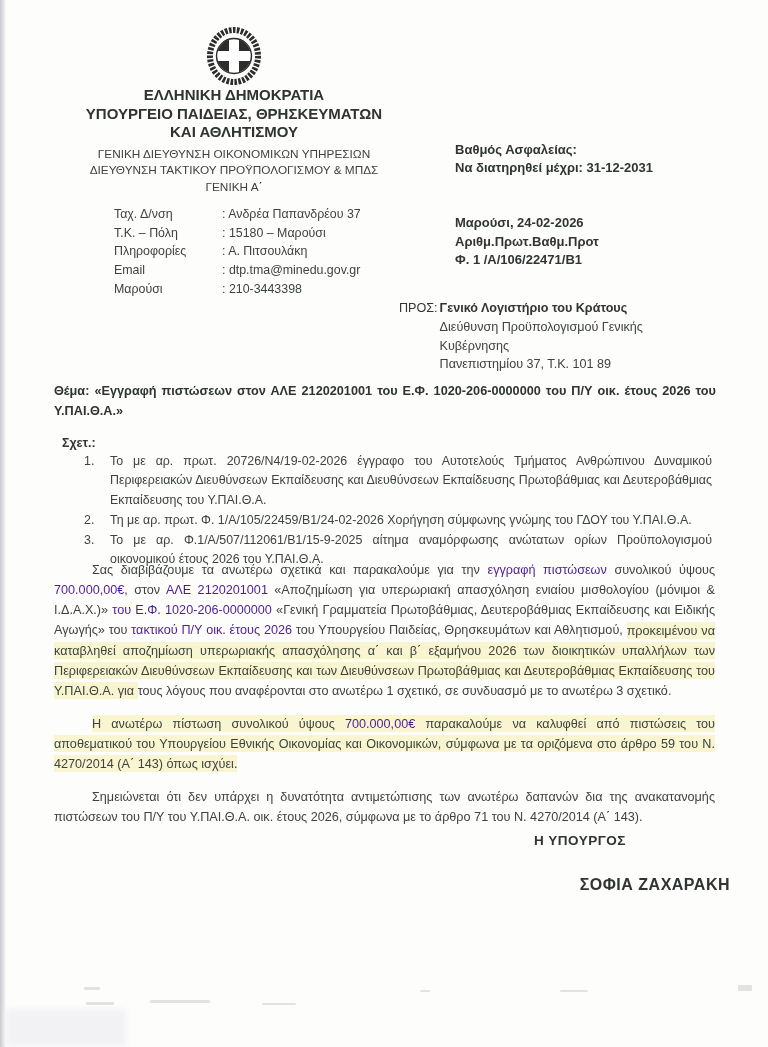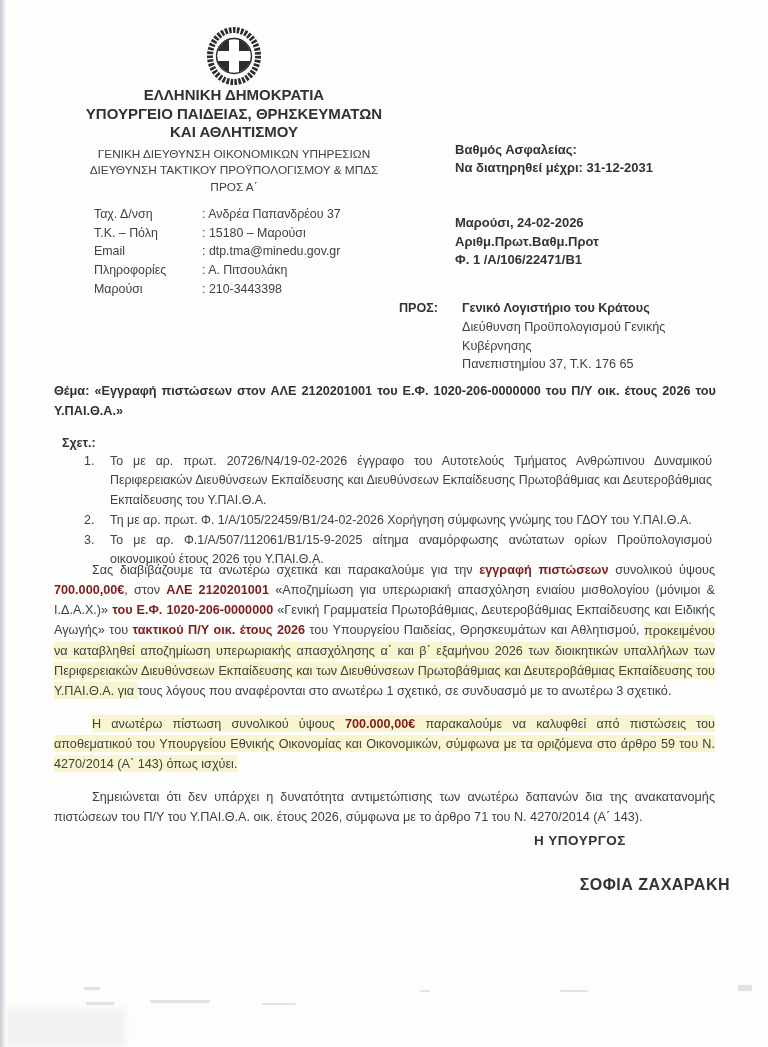--- a/index.html
+++ b/index.html
@@ -46,36 +46,36 @@
 
   .security {
     position: absolute; left: 455px; top: 141px; font-weight: bold;
     font-size: 13px; line-height: 18px; color: #2f3533;
   }
 
   
   .contact {
     position: absolute; left: 94px; top: 205px; font-size: 12.4px; line-height: 18.7px;
   }
-  .contact-row { display: flex; }
+  .contact-row { display: flex; margin-left: 20px; }
   .contact-label { width: 108px; }
   .contact-value { }
 
   
   .protocol {
     position: absolute; left: 455px; top: 214px; font-weight: bold;
     font-size: 13px; line-height: 18.5px; color: #2f3533;
   }
 
   
   .recipient {
     position: absolute; left: 399px; top: 299px; font-size: 12.6px; line-height: 18.8px;
     display: flex;
   }
-  .recipient-label { font-weight: bold; color: #2f3533; margin-right: 24px; }
+  .recipient-label { font-weight: normal; color: #2f3533; margin-right: 2px; }
   .recipient-name  { font-weight: bold; color: #2f3533; }
 
   
   .subject {
     position: absolute; left: 54px; top: 381px; width: 662px;
     font-weight: bold; font-size: 12.7px; line-height: 20px; color: #2e3431;
     text-align: justify;
   }
 
   
@@ -85,21 +85,21 @@
   .ref-num  { width: 26px; text-align: left; margin-left: 22px; flex: none; }
   .ref-text { flex: 1; text-align: justify; padding-right: 2px; }
 
   
   .letter-body {
     position: absolute; left: 54px; top: 560px; width: 661px;
     font-size: 12.65px; line-height: 20.1px; text-align: justify;
   }
   .letter-body p { margin: 0; text-indent: 38px; }
   .letter-body p + p { margin-top: 13px; }
-  b, .bold { font-weight: bold; color: #7f1d1d; }
+  b, .bold { font-weight: normal; color: #4c1d95; }
   .hl {
     background: #f8f5d0;
     box-decoration-break: clone;
     -webkit-box-decoration-break: clone;
     padding: 1.5px 0;
   }
 
   
   .sig-title {
     position: absolute; left: 455px; top: 833px; width: 250px; text-align: center;
@@ -136,64 +136,64 @@
     </svg>
   </div>
 
   <div class="header-block">
     <div class="h-bold">ΕΛΛΗΝΙΚΗ ΔΗΜΟΚΡΑΤΙΑ</div>
     <div class="h-bold">ΥΠΟΥΡΓΕΙΟ ΠΑΙΔΕΙΑΣ, ΘΡΗΣΚΕΥΜΑΤΩΝ</div>
     <div class="h-bold">ΚΑΙ ΑΘΛΗΤΙΣΜΟΥ</div>
     <div class="h-gap"></div>
     <div class="h-reg">ΓΕΝΙΚΗ ΔΙΕΥΘΥΝΣΗ ΟΙΚΟΝΟΜΙΚΩΝ ΥΠΗΡΕΣΙΩΝ</div>
     <div class="h-reg">ΔΙΕΥΘΥΝΣΗ ΤΑΚΤΙΚΟΥ ΠΡΟΫΠΟΛΟΓΙΣΜΟΥ &amp; ΜΠΔΣ</div>
-    <div class="h-reg">ΠΡΟΣ Α΄</div>
+    <div class="h-reg">ΓΕΝΙΚΗ Α΄</div>
   </div>
 
   <div class="security">
     <div>Βαθμός Ασφαλείας:</div>
     <div>Να διατηρηθεί μέχρι: 31-12-2031</div>
   </div>
 
   <div class="contact">
     <div class="contact-row">
       <span class="contact-label">Ταχ. Δ/νση</span>
       <span class="contact-value">: Ανδρέα Παπανδρέου 37</span>
     </div>
     <div class="contact-row">
       <span class="contact-label">Τ.Κ. – Πόλη</span>
       <span class="contact-value">: 15180 – Μαρούσι</span>
     </div>
     <div class="contact-row">
+      <span class="contact-label">Πληροφορίες</span>
+      <span class="contact-value">: Α. Πιτσουλάκη</span>
+    </div>
+    <div class="contact-row">
       <span class="contact-label">Email</span>
       <span class="contact-value">: dtp.tma@minedu.gov.gr</span>
-    </div>
-    <div class="contact-row">
-      <span class="contact-label">Πληροφορίες</span>
-      <span class="contact-value">: Α. Πιτσουλάκη</span>
     </div>
     <div class="contact-row">
       <span class="contact-label">Μαρούσι</span>
       <span class="contact-value">: 210-3443398</span>
     </div>
   </div>
 
   <div class="protocol">
     <div>Μαρούσι, 24-02-2026</div>
     <div>Αριθμ.Πρωτ.Βαθμ.Προτ</div>
     <div>Φ. 1 /Α/106/22471/Β1</div>
   </div>
 
   <div class="recipient">
     <div class="recipient-label">ΠΡΟΣ:</div>
     <div>
       <div class="recipient-name">Γενικό Λογιστήριο του Κράτους</div>
       <div>Διεύθυνση Προϋπολογισμού Γενικής</div>
       <div>Κυβέρνησης</div>
-      <div>Πανεπιστημίου 37, Τ.Κ. 176 65</div>
+      <div>Πανεπιστημίου 37, Τ.Κ. 101 89</div>
     </div>
   </div>
 
   <div class="subject">Θέμα: «Εγγραφή πιστώσεων στον ΑΛΕ 2120201001 του Ε.Φ. 1020-206-0000000 του Π/Υ οικ. έτους 2026 του Υ.ΠΑΙ.Θ.Α.»</div>
 
   <div class="references">
     <div class="ref-label">Σχετ.:</div>
     <div class="ref-item">
       <span class="ref-num">1.</span>
       <span class="ref-text">Το με αρ. πρωτ. 20726/Ν4/19-02-2026 έγγραφο του Αυτοτελούς Τμήματος Ανθρώπινου Δυναμικού Περιφερειακών Διευθύνσεων Εκπαίδευσης και Διευθύνσεων Εκπαίδευσης Πρωτοβάθμιας και Δευτεροβάθμιας Εκπαίδευσης του Υ.ΠΑΙ.Θ.Α.</span>

